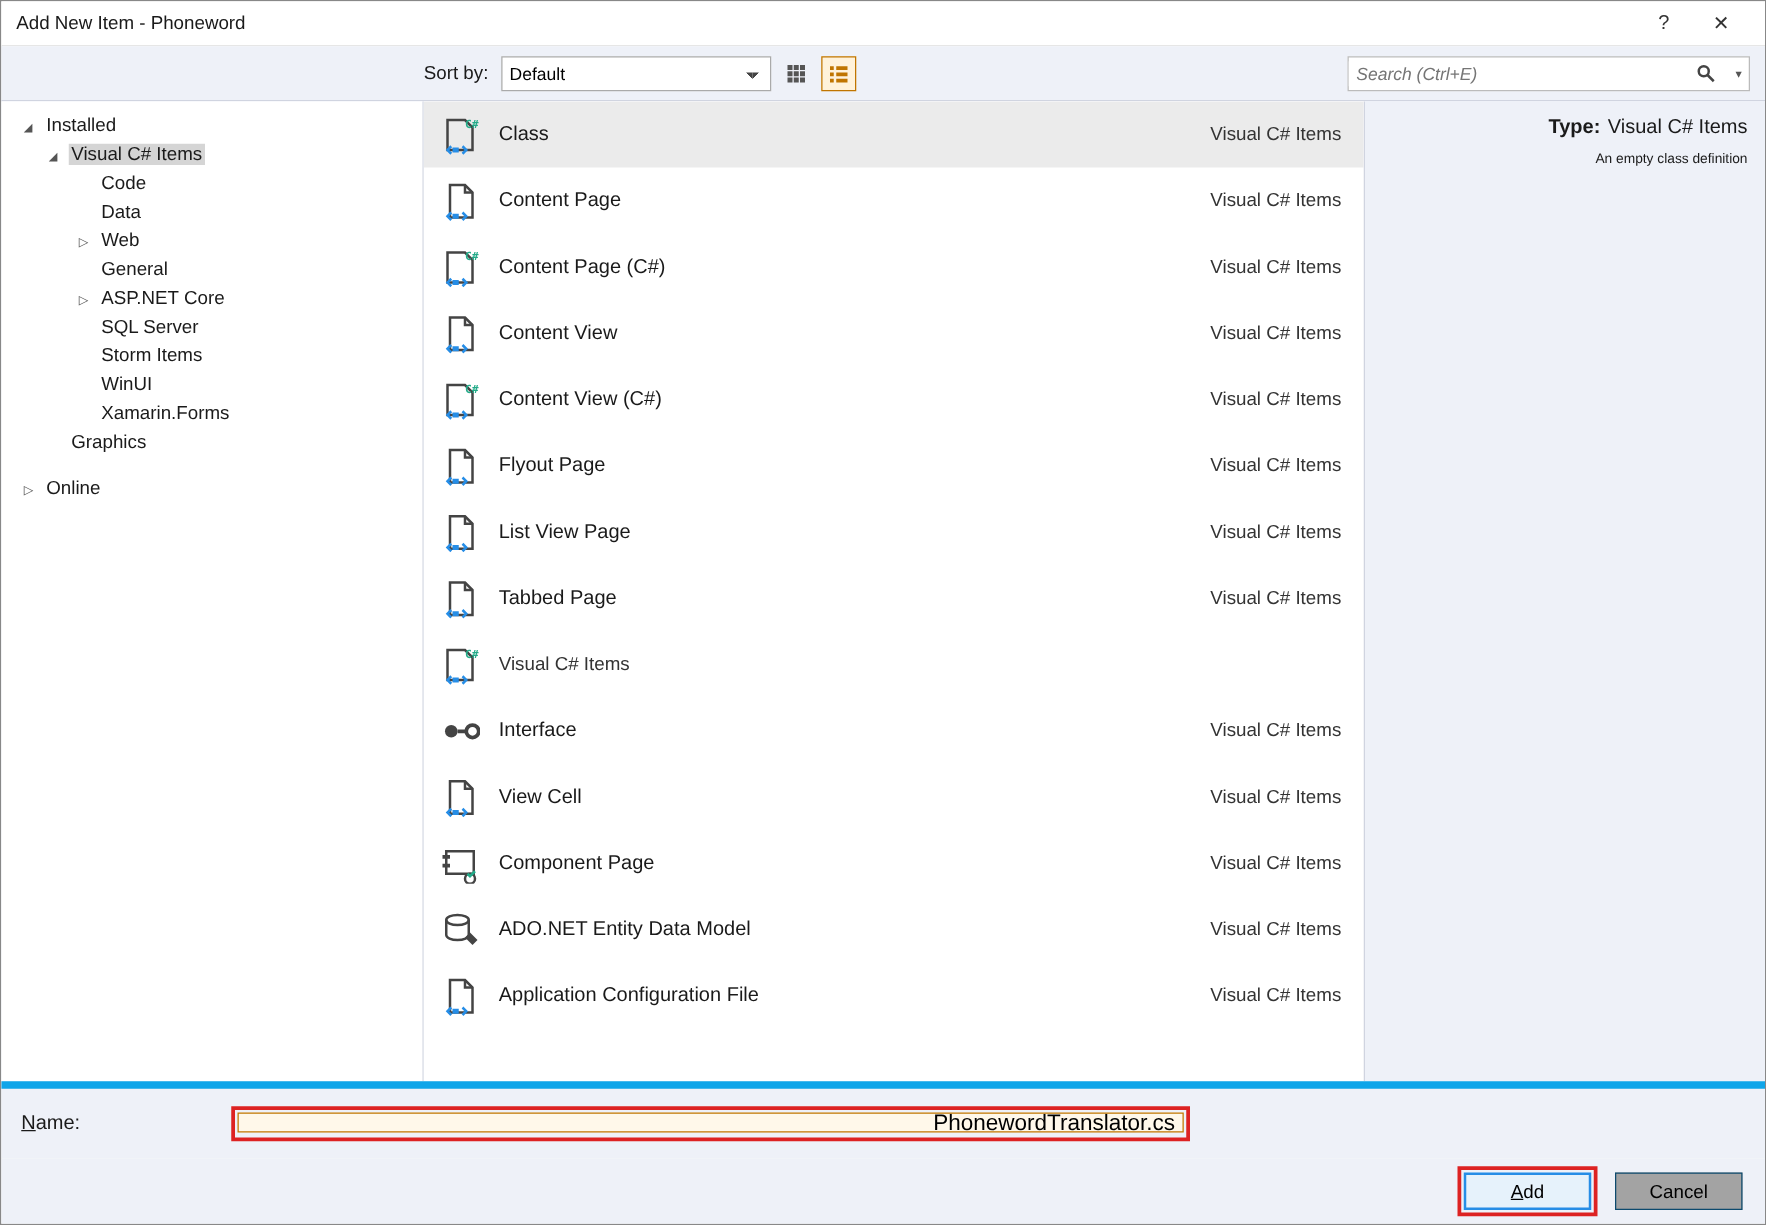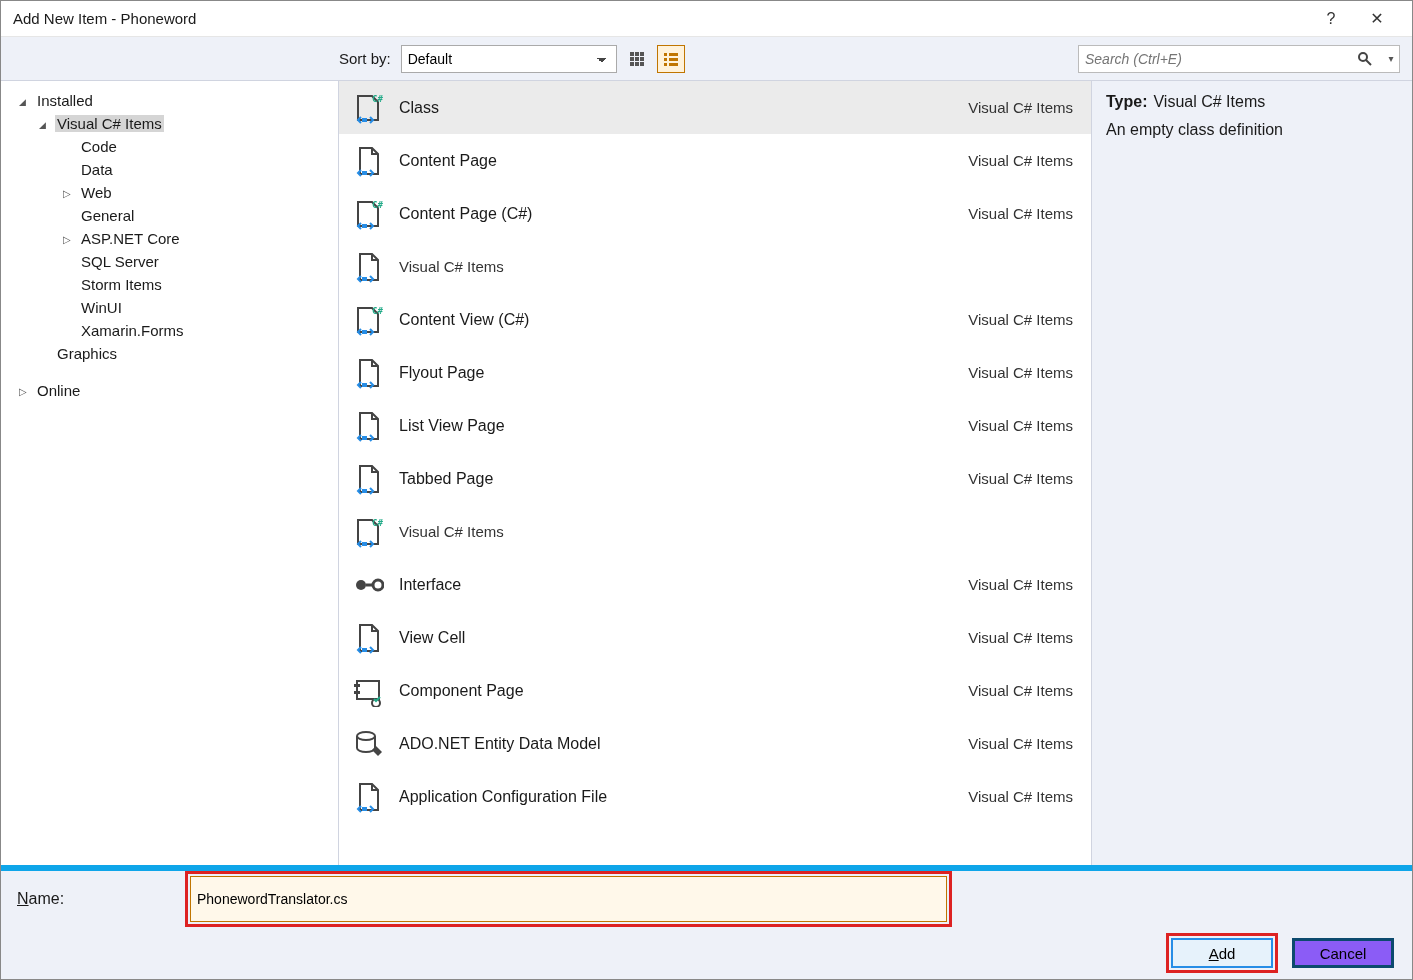--- a/index.html
+++ b/index.html
@@ -91,48 +91,49 @@
   .templates::-webkit-scrollbar-track{background:#f0f0f0;}
   .tpl {
     height:53px; display:flex; align-items:center; padding:0 18px 0 12px;
     cursor:pointer; gap:14px;
   }
   .tpl.selected { background:#ebebeb; }
   .tpl .icon{width:34px;height:34px;display:flex;align-items:center;justify-content:center;}
   .tpl .name{flex:1; font-size:16px;}
   .tpl .cat{color:#333; font-size:15px;}
   .detail {
-    width:320px; padding:12px 14px; background:#eef1f8;
+    width:320px; padding:12px 14px; background:#eef1f8;text-align:right;
   }
   .detail .tline{margin-bottom:10px; font-size:16px;}
   .detail .tline b{font-weight:600; margin-right:6px;}
-  .detail .desc{font-size:16px;}
+  .detail .desc{font-size:11px;}
   
   .namerow{
     height:62px; background:#eef1f8; border-top:6px solid #0ea5e9;
     display:flex; align-items:center; padding:0 16px; gap:18px;
   }
   .namerow .lbl{width:150px; font-size:16px;}
   .name-input-wrap{
     flex:0 0 767px;
     border:3px solid #d22;
     padding:2px;
   }
   .name-input{
-    width:100%; height:46px; border:1px solid #c07500;
-    outline:none; padding:0 6px; font-size:14px;
+    width:100%; height:16px; border:1px solid #c07500;
+    outline:none; padding:0 6px; font-size:18px;
     background:#fff8ea;
+    text-align:right;
   }
   
   .buttons{
     height:52px; background:#eef1f8; display:flex; align-items:center;
     justify-content:flex-end; gap:14px; padding:0 18px;
   }
   .btn{
-    width:102px; height:30px; border:3px solid #0c4a6e; background:#8b5cf6;
+    width:102px; height:30px; border:1px solid #0c4a6e; background:#a3a3a3;
     font-size:15px; cursor:pointer;
   }
   .btn.primary-wrap{border:3px solid #d22; padding:2px; width:auto; height:auto; background:none;}
   .btn.primary{
     border:2px solid #268de6; background:#e6f2fb;
   }
   .uline{text-decoration:underline;}
   svg{display:block;}
 </style>
 </head>
@@ -286,20 +287,21 @@
       <div class="tpl">
     <span class="icon">
           <svg width="32" height="32">
       <path d="M8 3 h12 l6 6 v20 h-18 z" fill="none" stroke="#444" stroke-width="2"></path>
       <path d="M20 3 v6 h6" fill="none" stroke="#444" stroke-width="2"></path>
       <path d="M9 25 l-3 3 l3 3" stroke="#268de6" stroke-width="2" fill="none"></path>
       <rect x="10" y="26" width="5" height="4" fill="#268de6"></rect>
       <path d="M18 25 l3 3 l-3 3" stroke="#268de6" stroke-width="2" fill="none"></path>
     </svg>
         </span>
+    <span class="name">Content View</span>
     <span class="cat">Visual C# Items</span>
       </div>
       <div class="tpl">
     <span class="icon">
           <svg width="32" height="32">
       <path d="M6 4 h14 l6 6 v18 h-20 z" fill="none" stroke="#444" stroke-width="2"></path>
       <text x="20" y="10" font-size="9" fill="#2a8" font-weight="bold" font-family="monospace">C#</text>
       <path d="M9 25 l-3 3 l3 3" stroke="#268de6" stroke-width="2" fill="none"></path>
       <rect x="10" y="26" width="5" height="4" fill="#268de6"></rect>
       <path d="M18 25 l3 3 l-3 3" stroke="#268de6" stroke-width="2" fill="none"></path>

